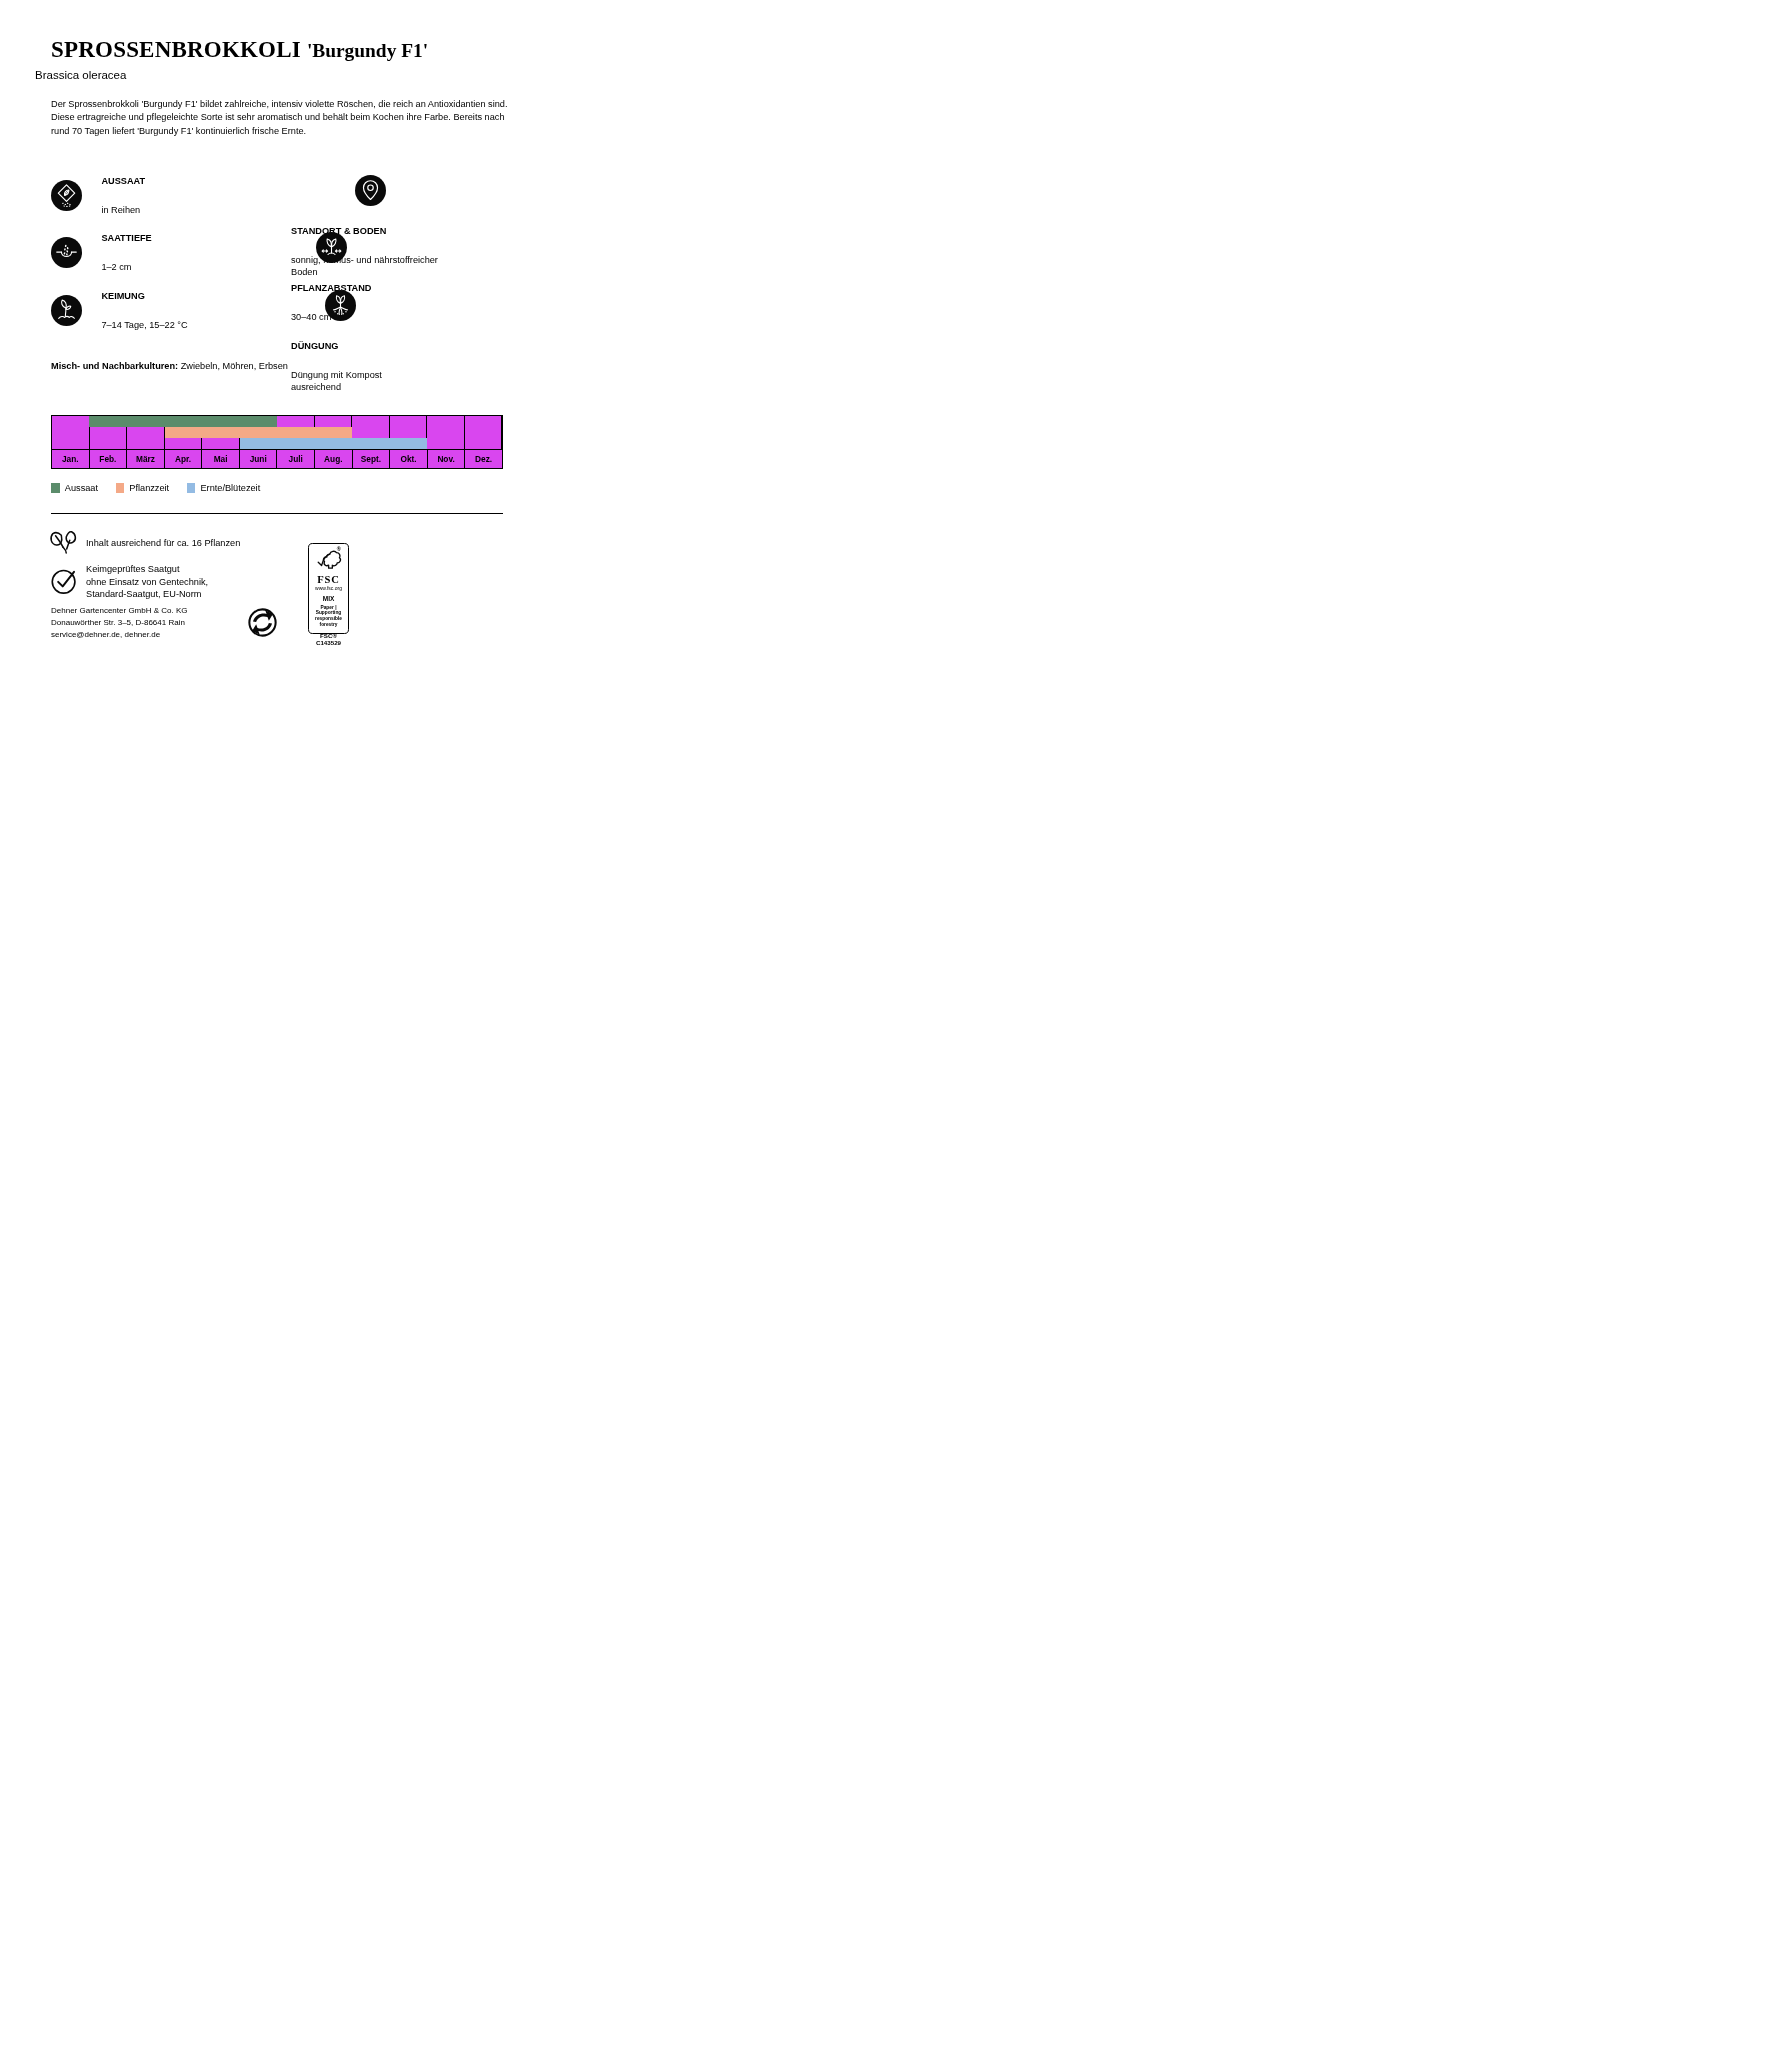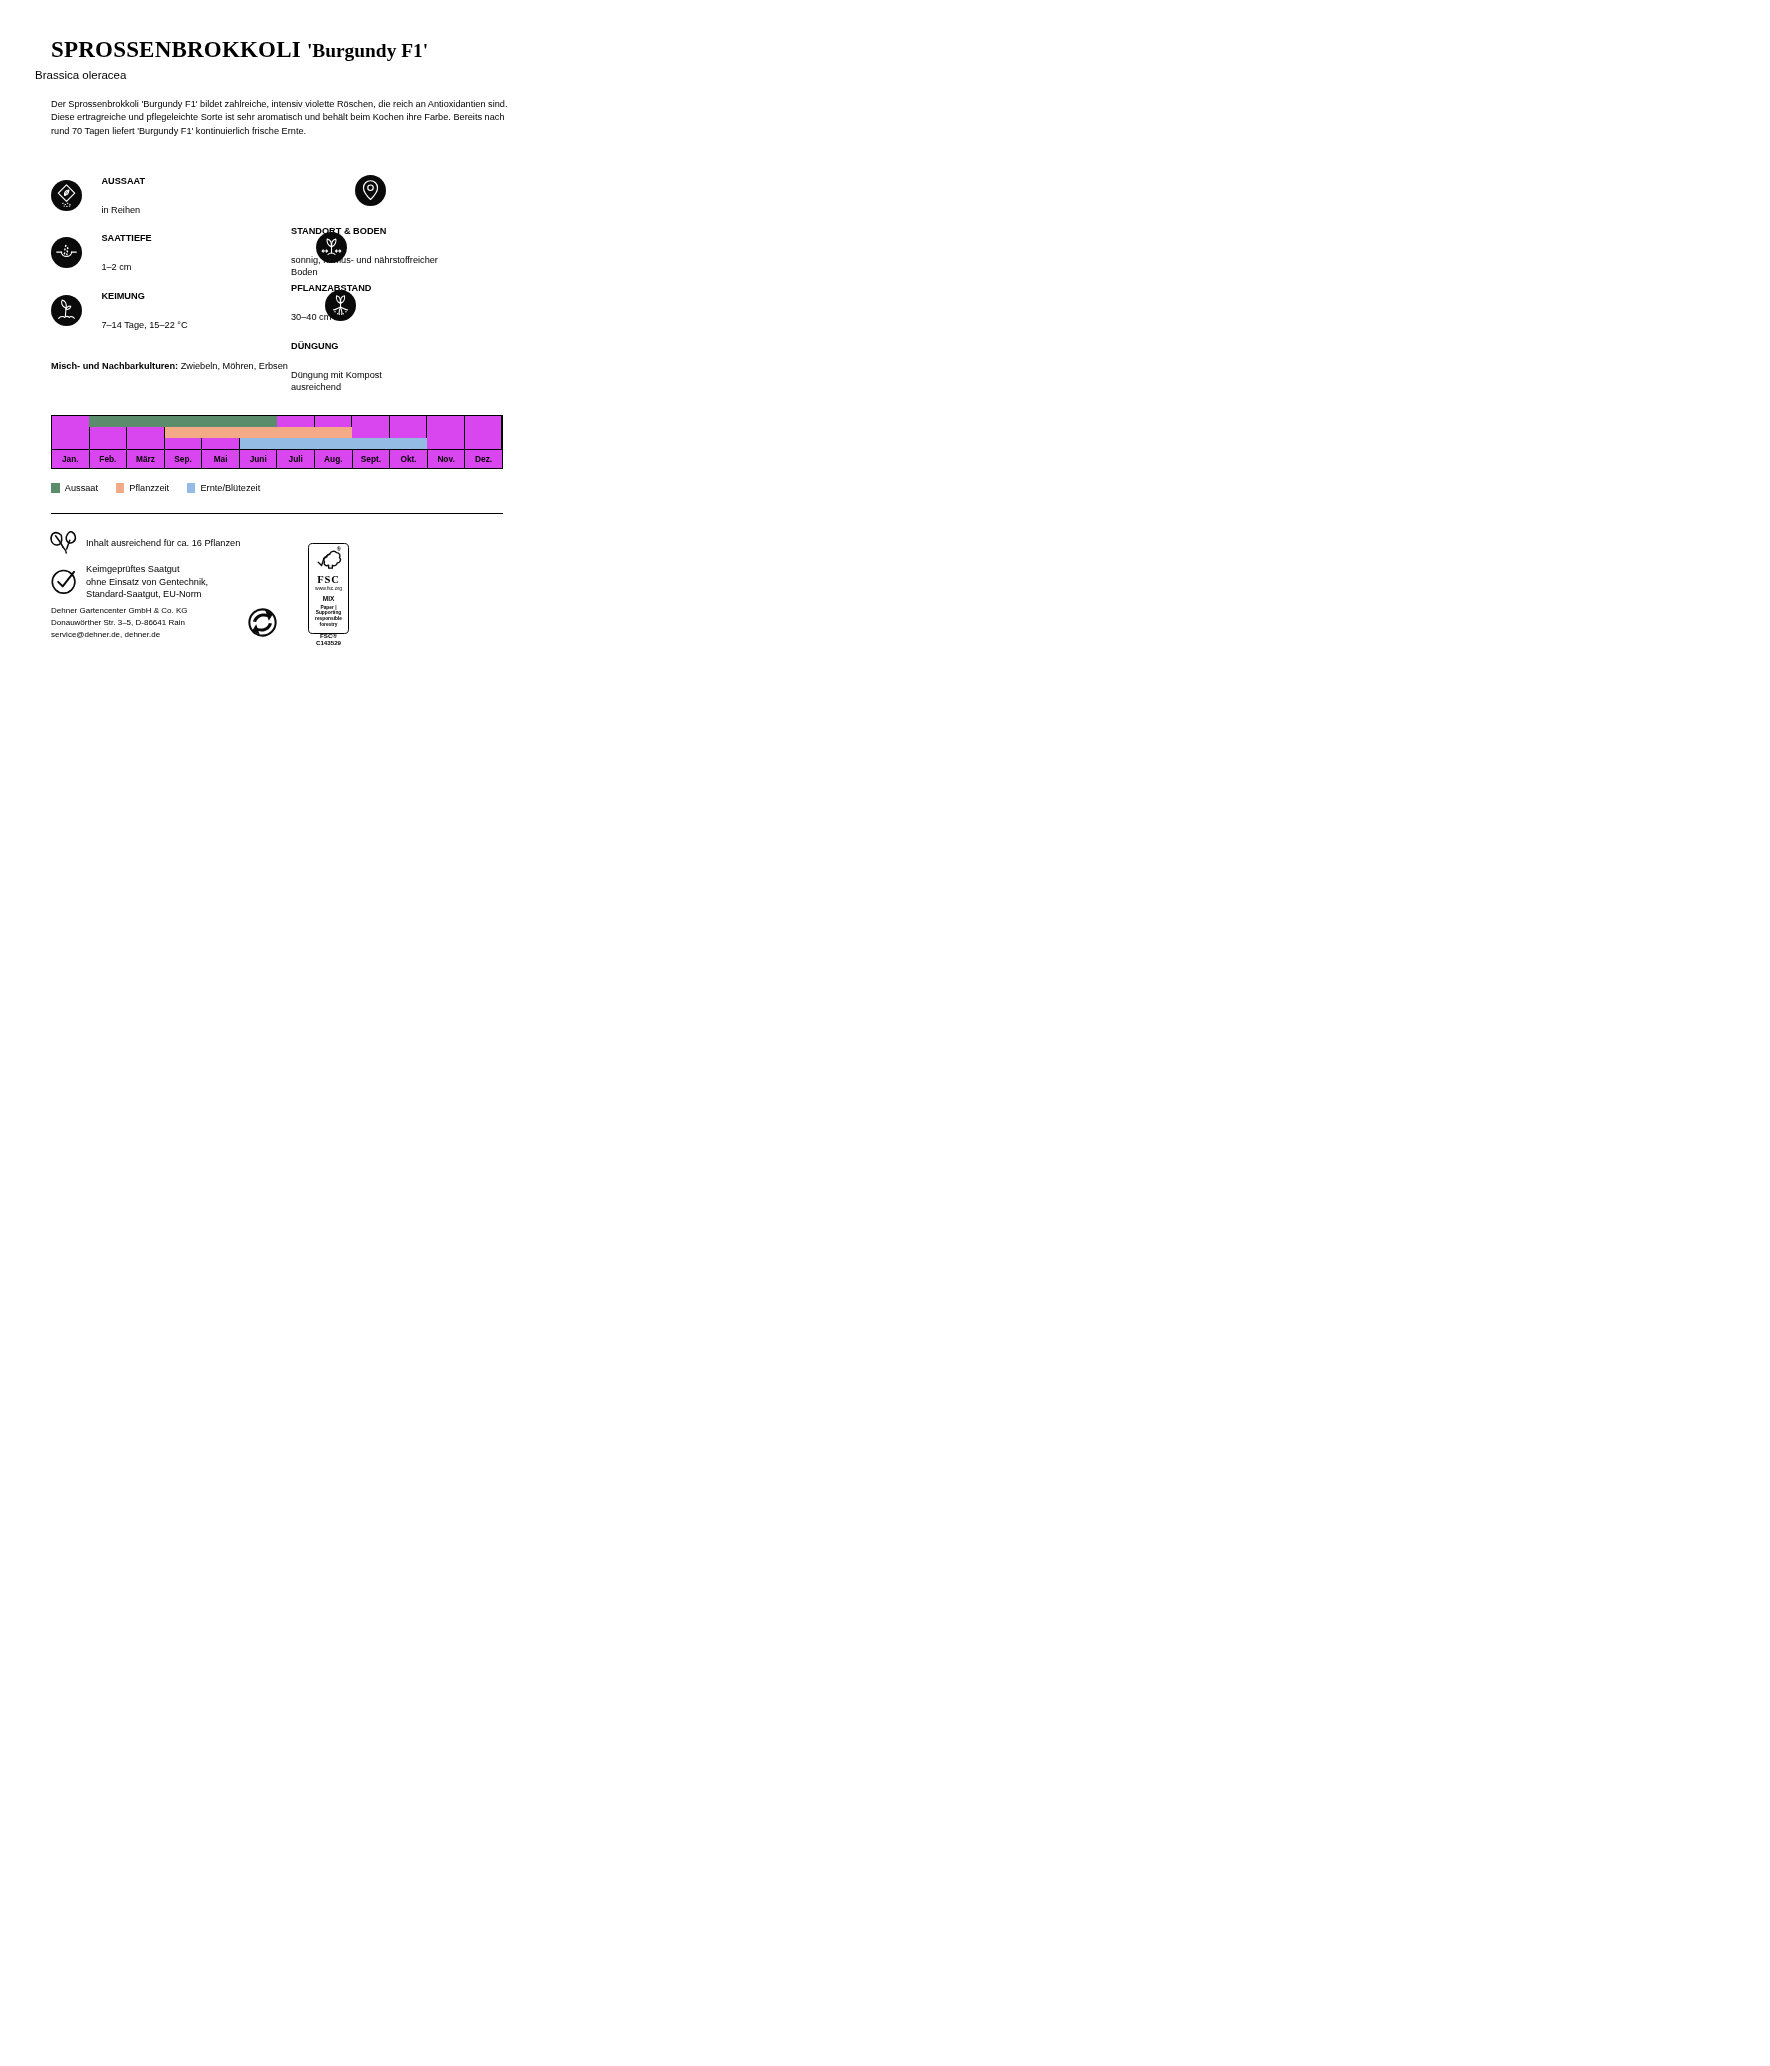--- a/index.html
+++ b/index.html
@@ -232,21 +232,21 @@
         <div class="cell"></div>
         <div class="cell"></div>
         <div class="bar" style="left: 8.33333%; width: 41.6667%; top: 0px; background: rgb(91, 140, 107);"></div>
         <div class="bar" style="left: 25%; width: 41.6667%; top: 11px; background: rgb(244, 169, 135);"></div>
         <div class="bar" style="left: 41.6667%; width: 41.6667%; top: 22px; background: rgb(147, 187, 227);"></div>
       </div>
     <div class="chart-months">
         <div class="month">Jan.</div>
         <div class="month">Feb.</div>
         <div class="month">März</div>
-        <div class="month">Sep.</div>
+        <div class="month">Apr.</div>
         <div class="month">Mai</div>
         <div class="month">Juni</div>
         <div class="month">Juli</div>
         <div class="month">Aug.</div>
         <div class="month">Sept.</div>
         <div class="month">Okt.</div>
         <div class="month">Nov.</div>
         <div class="month">Dez.</div>
       </div>
   </div>

